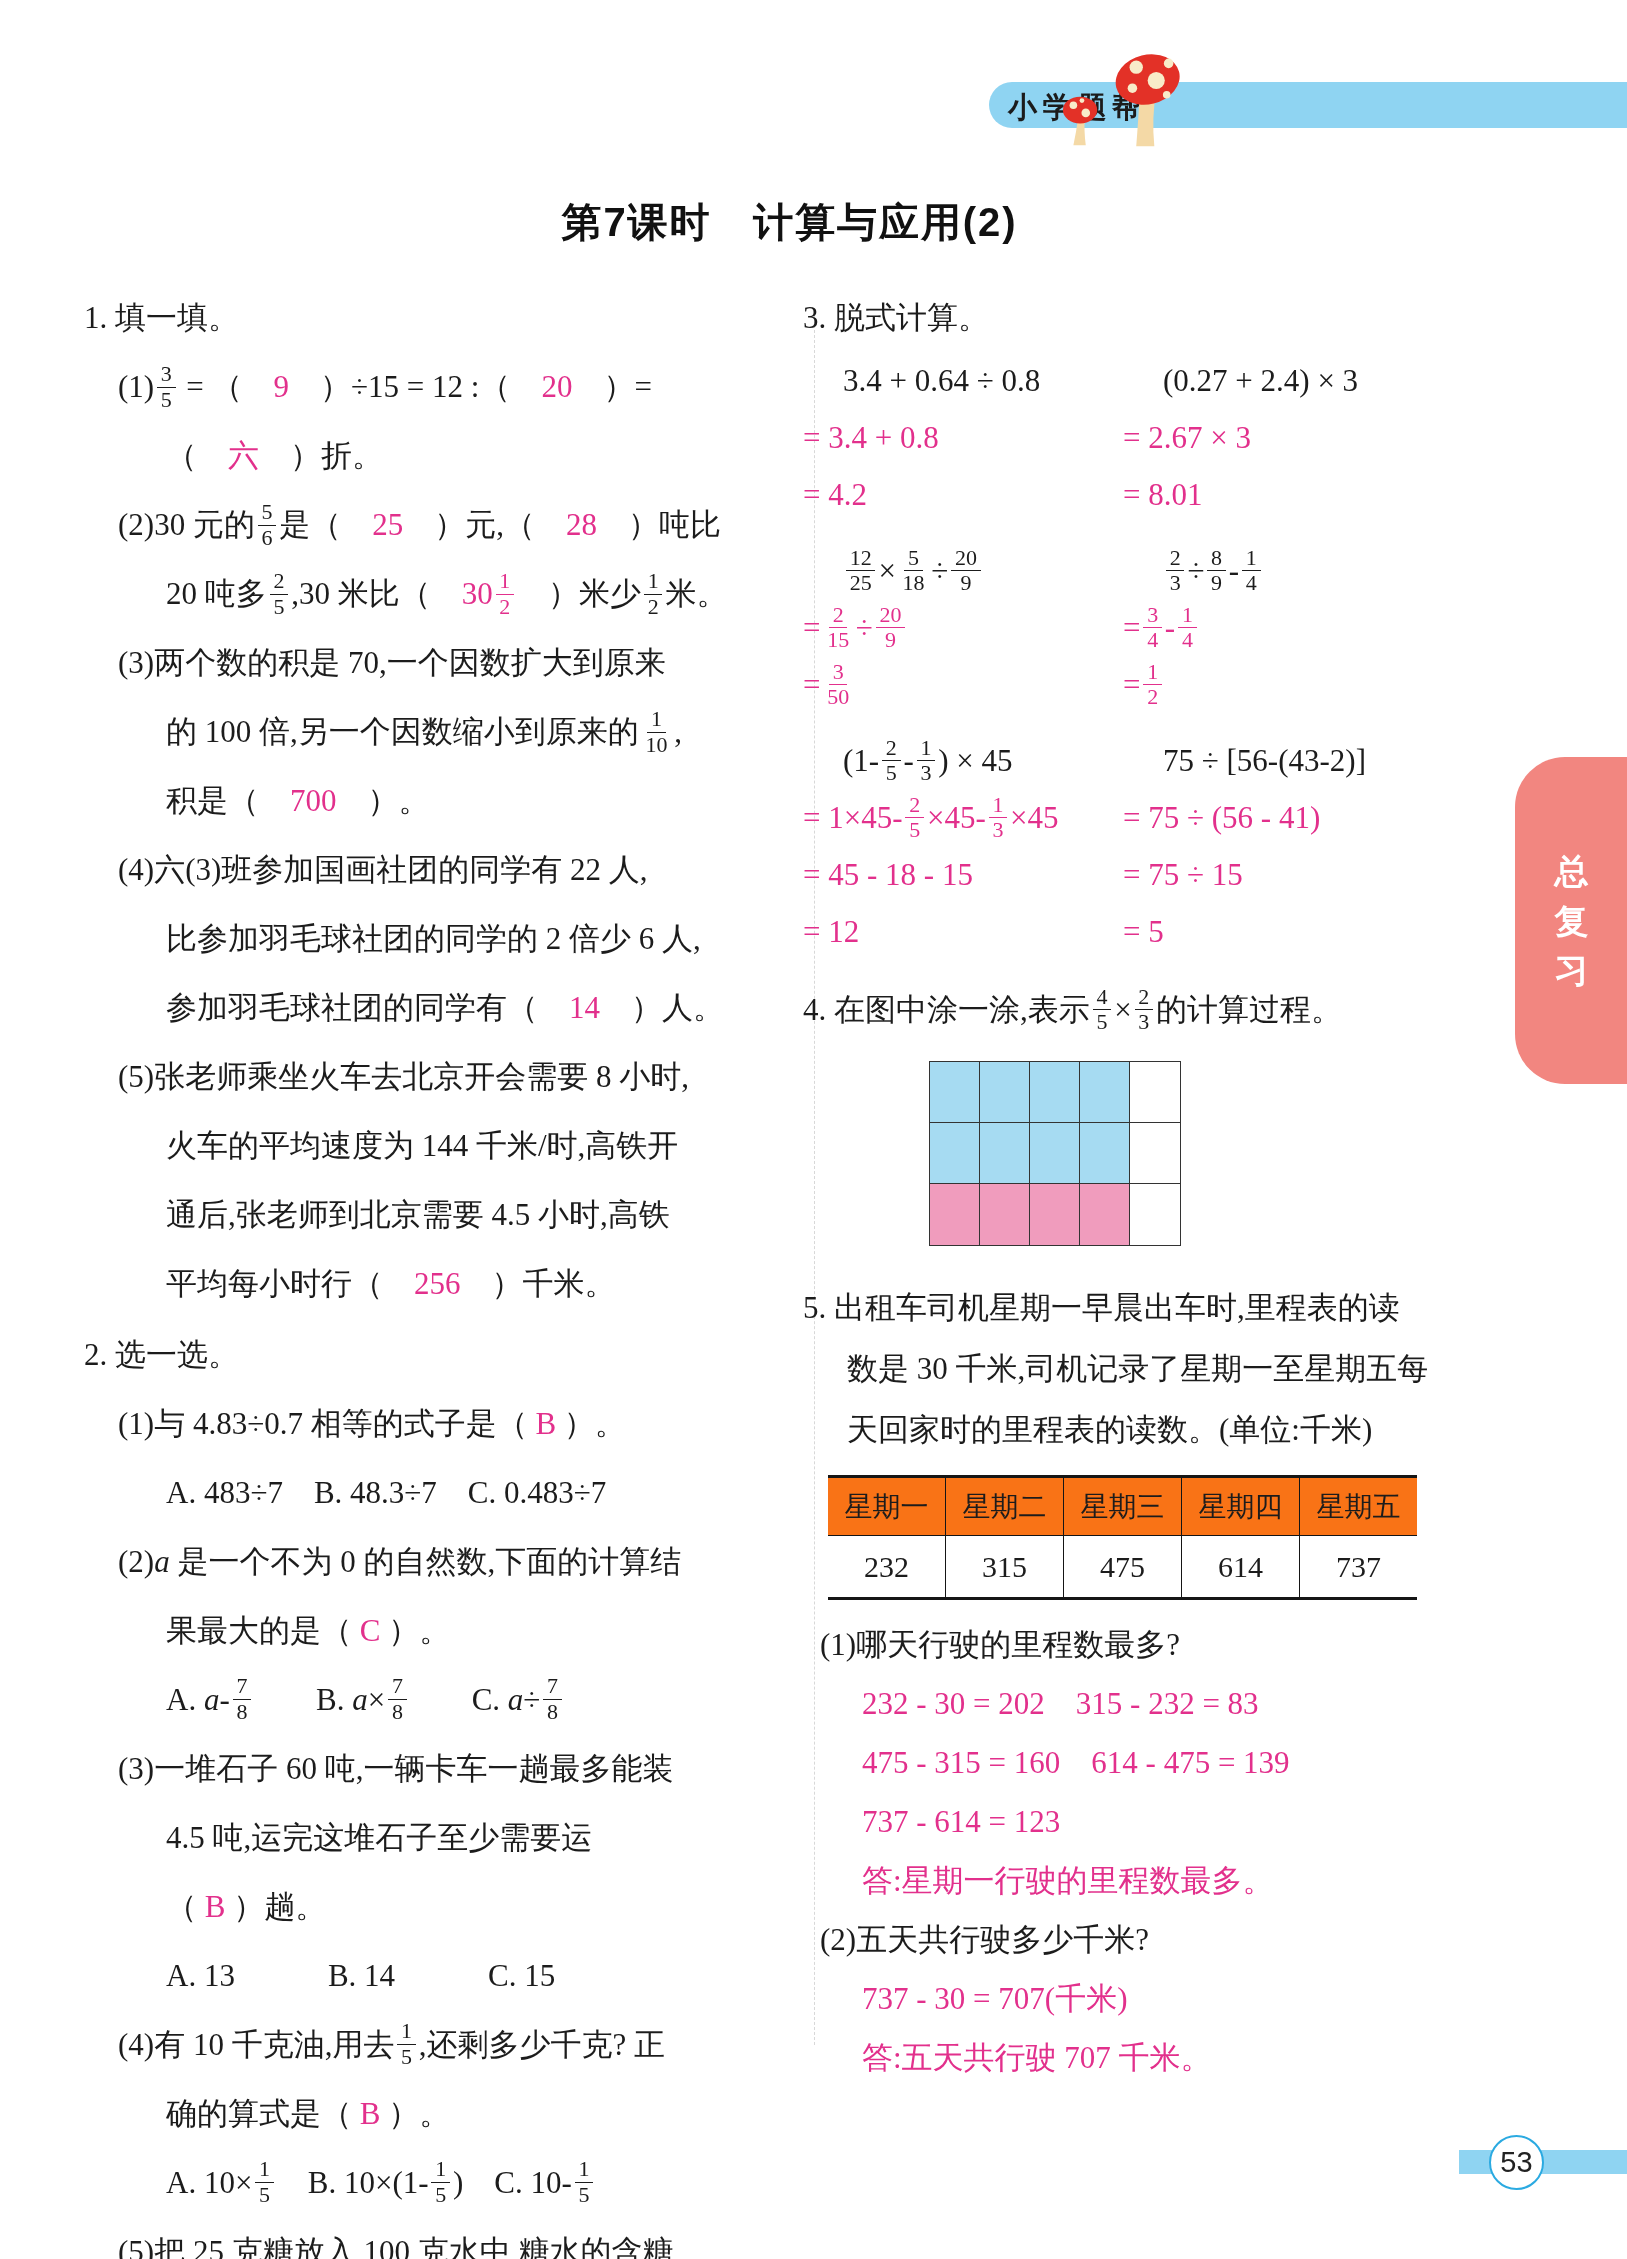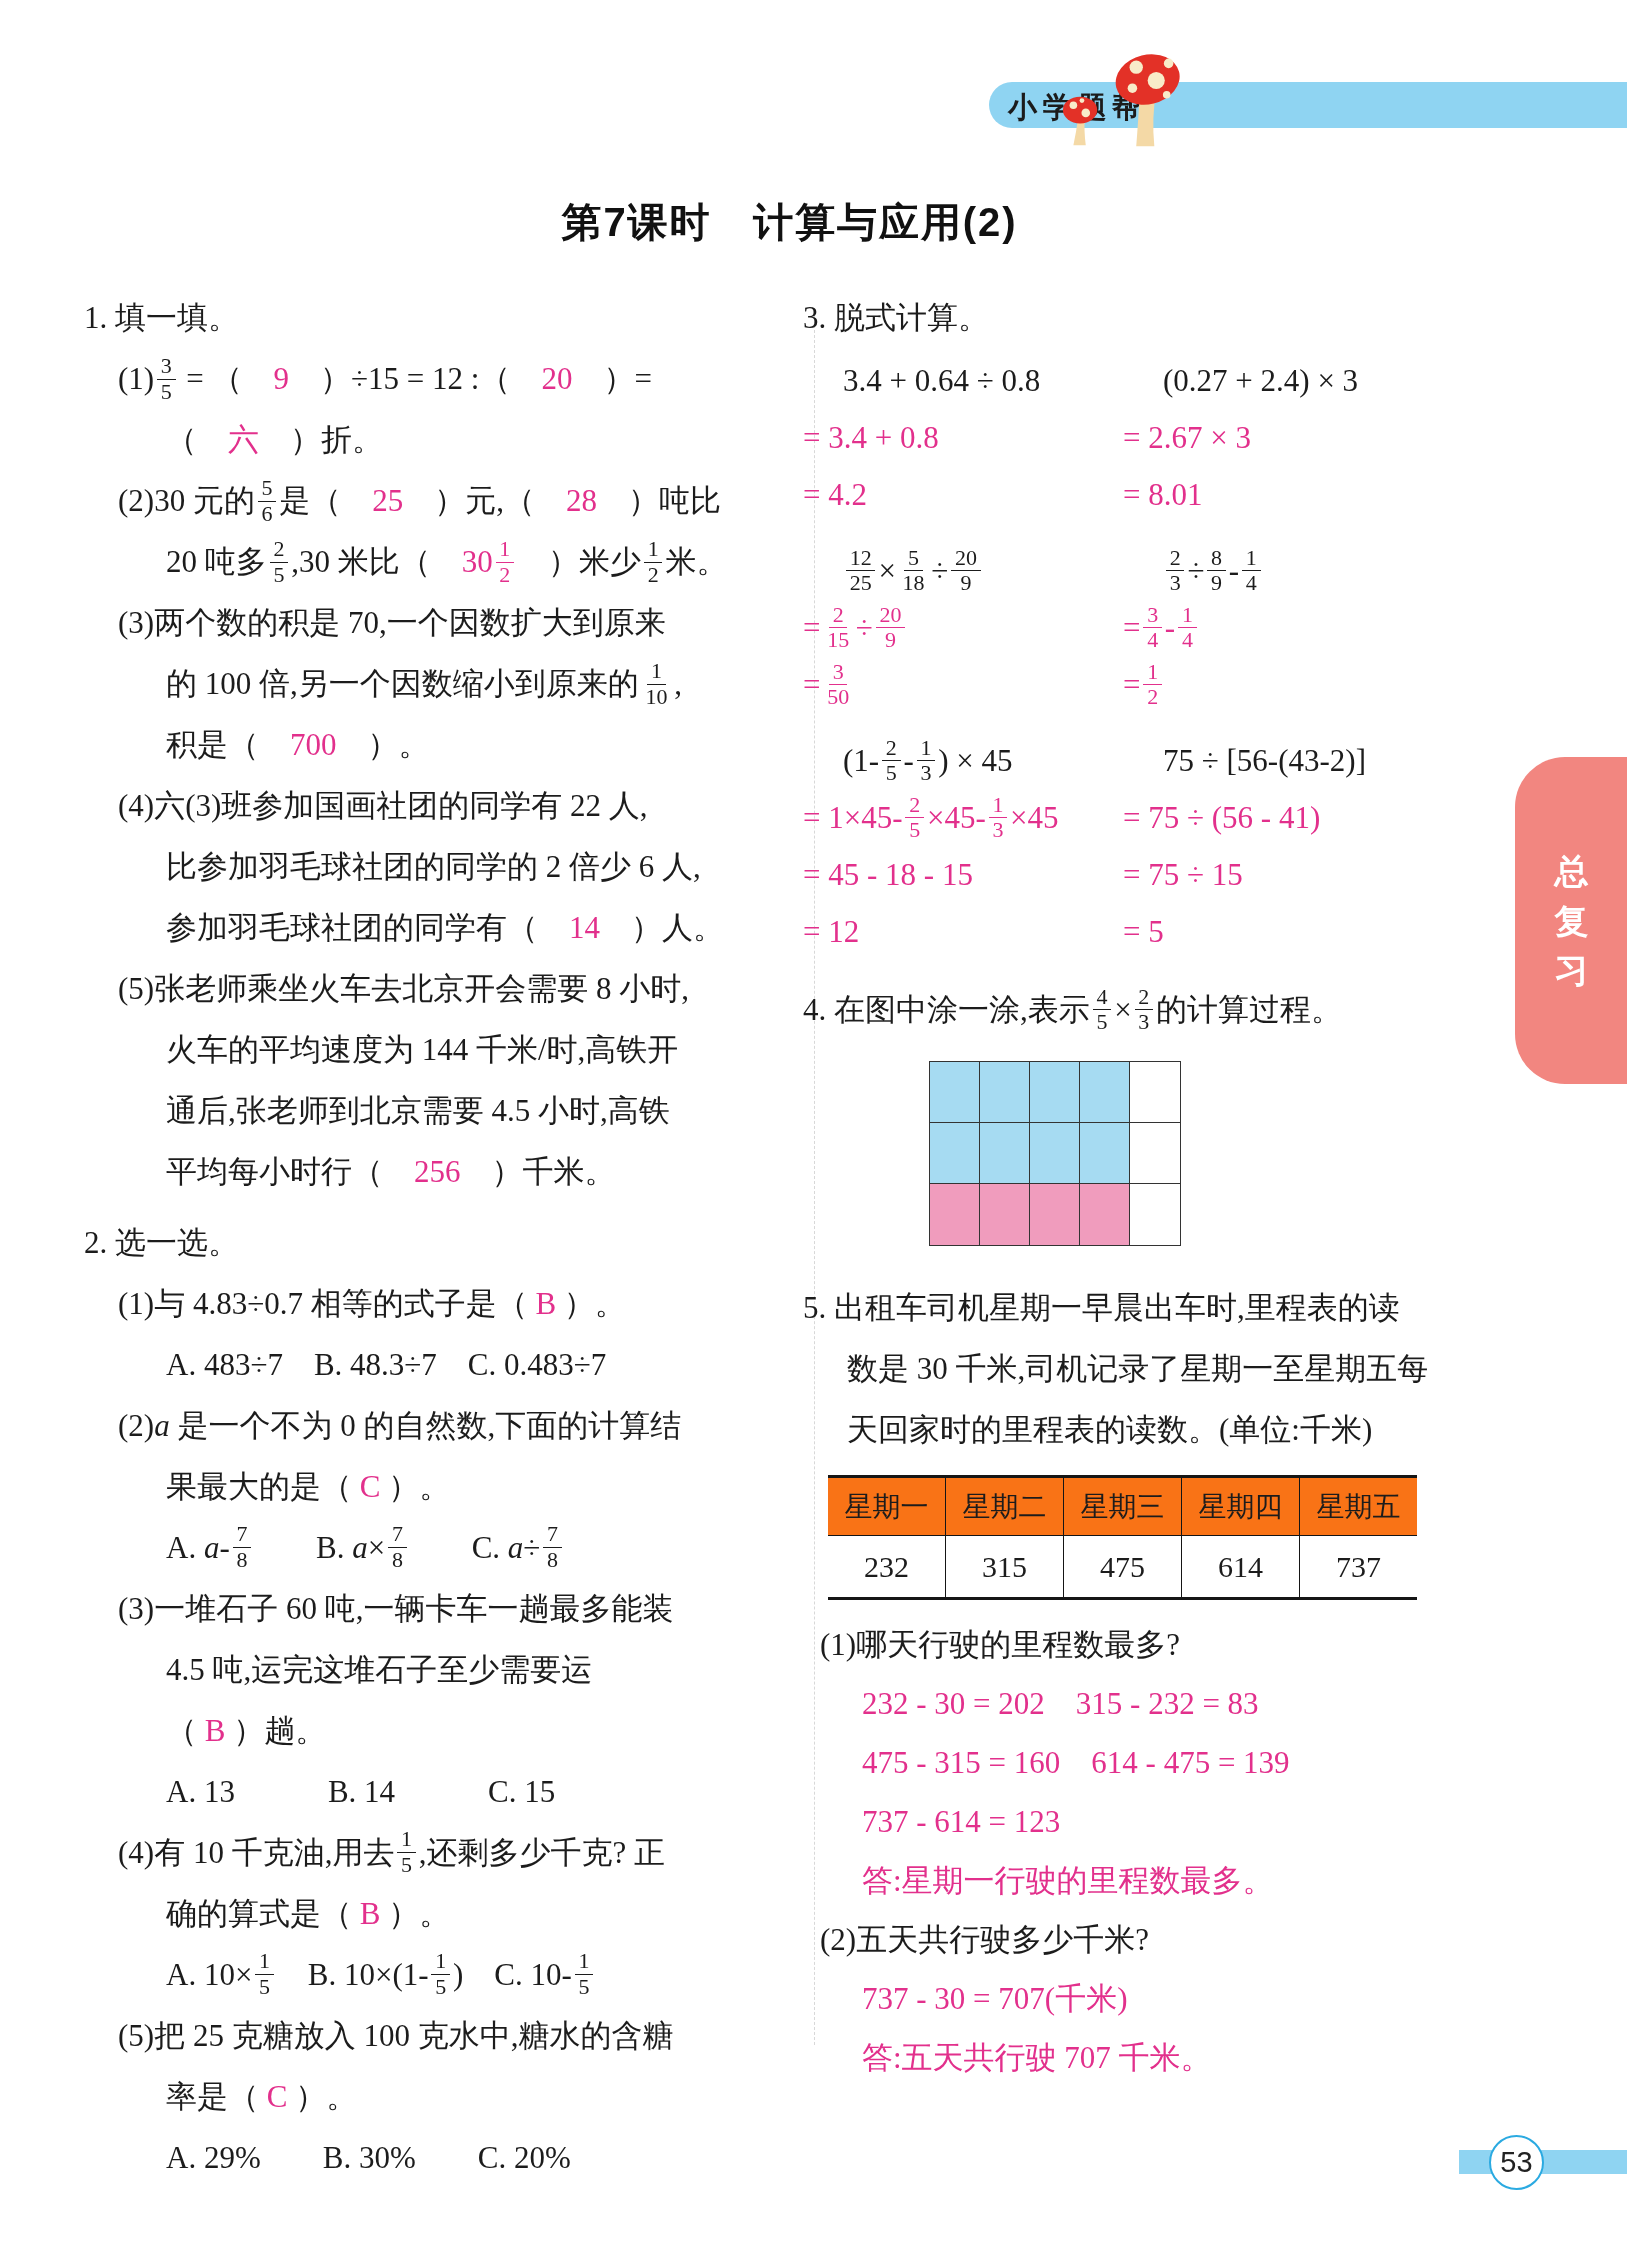--- a/index.html
+++ b/index.html
@@ -18,21 +18,21 @@
          font-size:40px;letter-spacing:1.9px;color:#111;}
 
   .divider{position:absolute;left:814px;top:315px;height:1730px;border-left:1.9px dashed #d8d8d8;}
 
   
   .col{position:absolute;top:287px;font-size:31px;}
   .col.left{left:84px;width:463px;}
   .col.right{left:803px;width:640px;}
   .head{line-height:61px;white-space:pre;}
   .line{line-height:61px;white-space:pre;}
-  .item .line{margin-left:34px;}
+  .item .line{margin-left:34px;margin-top:8px;}
   .item .line.cont{margin-left:82px;}
   .sec2{margin-top:9.6px;}
 
   .ans{color:#E2308C;}
   .var{font-style:italic;}
 
   
   .fr{display:inline-flex;flex-direction:column;align-items:center;vertical-align:middle;
       margin:0 2.9px;font-size:22px;line-height:1.12;position:relative;top:-2.9px;}
   .fr i{font-style:normal;display:block;padding:0 3.8px;border-bottom:1.9px solid currentColor;}

